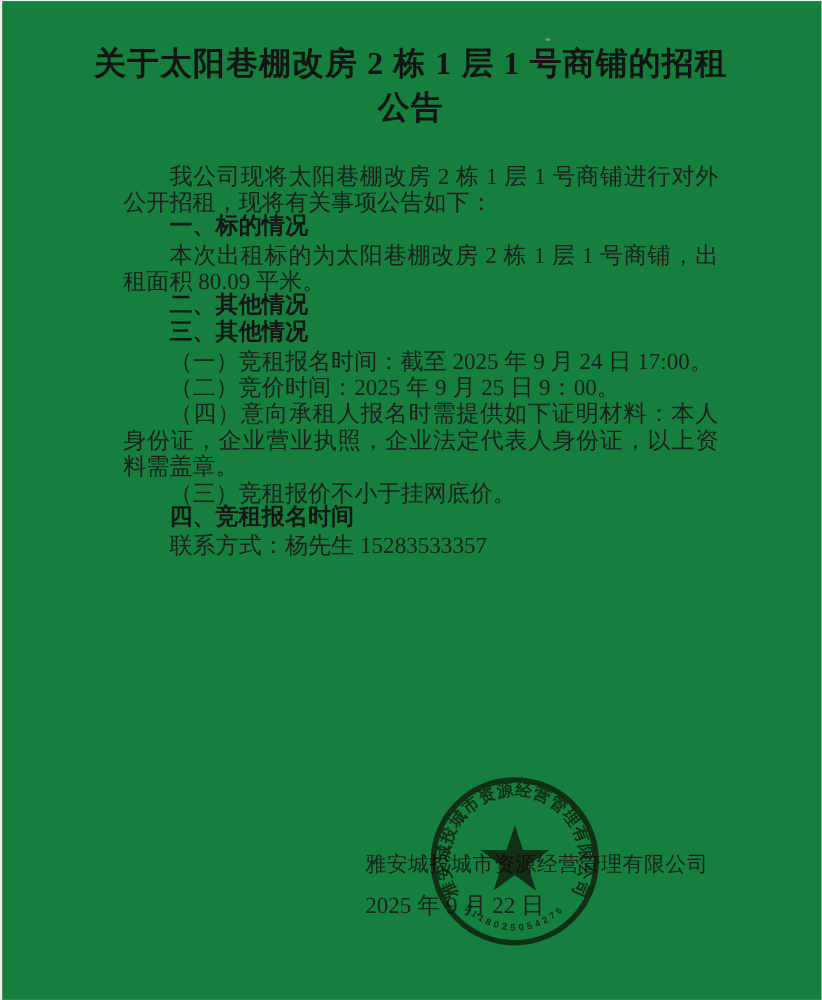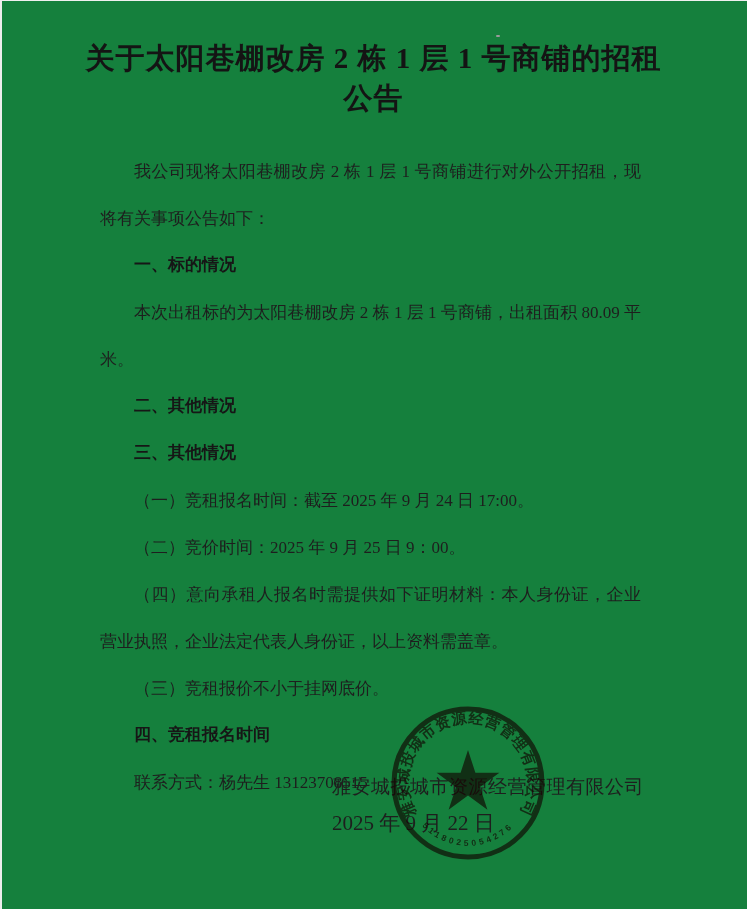--- a/index.html
+++ b/index.html
@@ -16,22 +16,22 @@
   .title{
     margin:38px 70px 0 70px;
     text-align:center;
     font-size:29px;line-height:40px;
     font-weight:bold;color:#141414;
     letter-spacing:1px;
     font-family:"Liberation Serif","DejaVu Serif",serif;
   }
 
   .doc-body{
-    position:absolute;left:100px;top:148px;width:541px;
-    font-size:17px;line-height:47px;color:#1e1e1e;
+    position:absolute;left:112px;top:148px;width:541px;
+    font-size:21px;line-height:24px;color:#1e1e1e;
   }
   .doc-body p{margin:0;}
   .para{
     text-indent:2em;
     text-align:justify;
     font-family:"Liberation Serif","DejaVu Serif",serif;
   }
   .heading{
     text-indent:2em;
     font-weight:700;
@@ -79,21 +79,21 @@
     <p class="para">我公司现将太阳巷棚改房 2 栋 1 层 1 号商铺进行对外公开招租，现将有关事项公告如下：</p>
     <p class="heading">一、标的情况</p>
     <p class="para">本次出租标的为太阳巷棚改房 2 栋 1 层 1 号商铺，出租面积 80.09 平米。</p>
     <p class="heading">二、其他情况</p>
     <p class="heading">三、其他情况</p>
     <p class="para">（一）竞租报名时间：截至 2025 年 9 月 24 日 17:00。</p>
     <p class="para">（二）竞价时间：2025 年 9 月 25 日 9：00。</p>
     <p class="para">（四）意向承租人报名时需提供如下证明材料：本人身份证，企业营业执照，企业法定代表人身份证，以上资料需盖章。</p>
     <p class="para">（三）竞租报价不小于挂网底价。</p>
     <p class="heading">四、竞租报名时间</p>
-    <p class="para">联系方式：杨先生 13123708515</p>
+    <p class="para">联系方式：杨先生 15283533357</p>
   </div>
 
   <div class="signature">
     <div class="sig-company">雅安城投城市资源经营管理有限公司</div>
     <div class="sig-date">2025 年 9 月 22 日</div>
   </div>
 
   <svg class="seal" viewBox="0 0 170 170" xmlns="http://www.w3.org/2000/svg">
     <defs>
       <path id="sealArcTop" d="M 33.04 115 A 60 60 0 1 1 136.96 115"></path>

